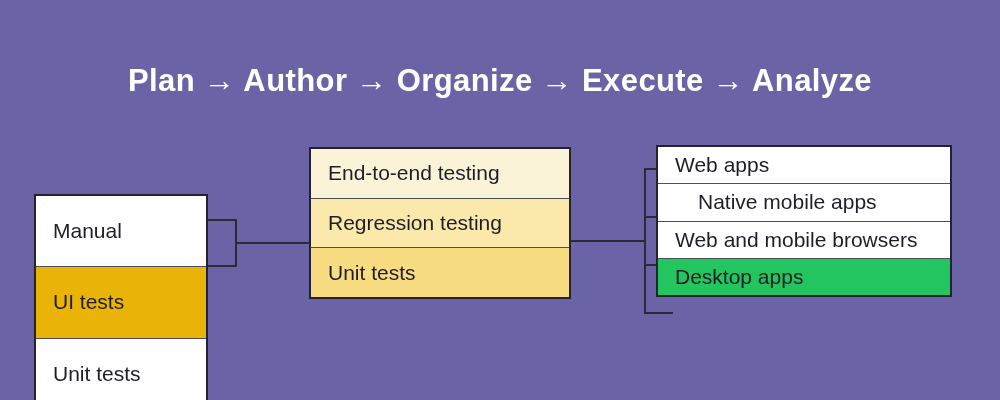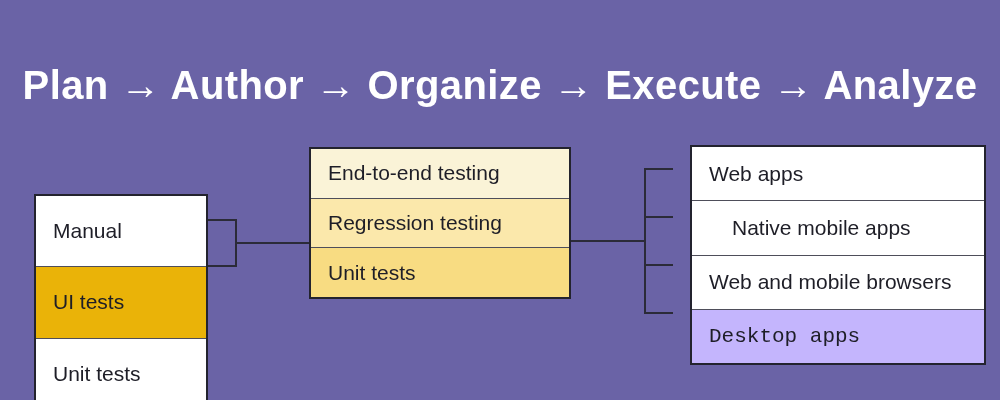--- a/index.html
+++ b/index.html
@@ -23,21 +23,21 @@
     background: var(--page-bg);
     overflow: hidden;
   }
   .title {
     position: absolute;
     top: 63px;
     left: 0;
     width: 100%;
     text-align: center;
     color: var(--title);
-    font-size: 40px;
+    font-size: 31px;
     font-weight: 700;
     letter-spacing: 0.4px;
     z-index: 2;
   }
   svg.connectors {
     position: absolute;
     top: 0;
     left: 0;
     z-index: 0;
   }
@@ -59,21 +59,21 @@
     display: flex;
     align-items: center;
     padding-left: 17px;
     font-size: 21px;
     color: var(--text);
     border-top: 1.5px solid var(--row-divider);
   }
   .box .row:first-child { border-top: none; }
   #box-left   { left: 34px;  top: 150px; width: 174px; height: 217px; margin-top: 44px; }
   #box-middle { left: 309px; top: 147px; width: 262px; height: 152px; }
-  #box-right  { left: 690px; top: 145px; width: 296px; height: 220px; }
+  #box-right  { left: 656px; top: 145px; width: 296px; height: 152px; }
 </style>
 </head>
 <body>
 
 <div class="canvas">
 
   <div class="title">Plan → Author → Organize → Execute → Analyze</div>
 
   <svg class="connectors" width="1000" height="400" viewBox="0 0 1000 400">
 
@@ -91,16 +91,16 @@
   <div class="box" id="box-middle">
     <div class="row" style="background: rgb(250, 243, 215);">End-to-end testing</div>
     <div class="row" style="background: rgb(251, 232, 171);">Regression testing</div>
     <div class="row" style="background: rgb(248, 220, 130);">Unit tests</div>
   </div>
 
   <div class="box" id="box-right">
     <div class="row" style="background: rgb(255, 255, 255);">Web apps</div>
     <div class="row" style="background: rgb(255, 255, 255); padding-left: 40px;">Native mobile apps</div>
     <div class="row" style="background: rgb(255, 255, 255);">Web and mobile browsers</div>
-    <div class="row" style="background: #c4b5fd; font-family: Liberation Mono, monospace;">Desktop apps</div>
+    <div class="row" style="background: #22c55e;">Desktop apps</div>
   </div>
 
 </div>
 
 </body></html>

